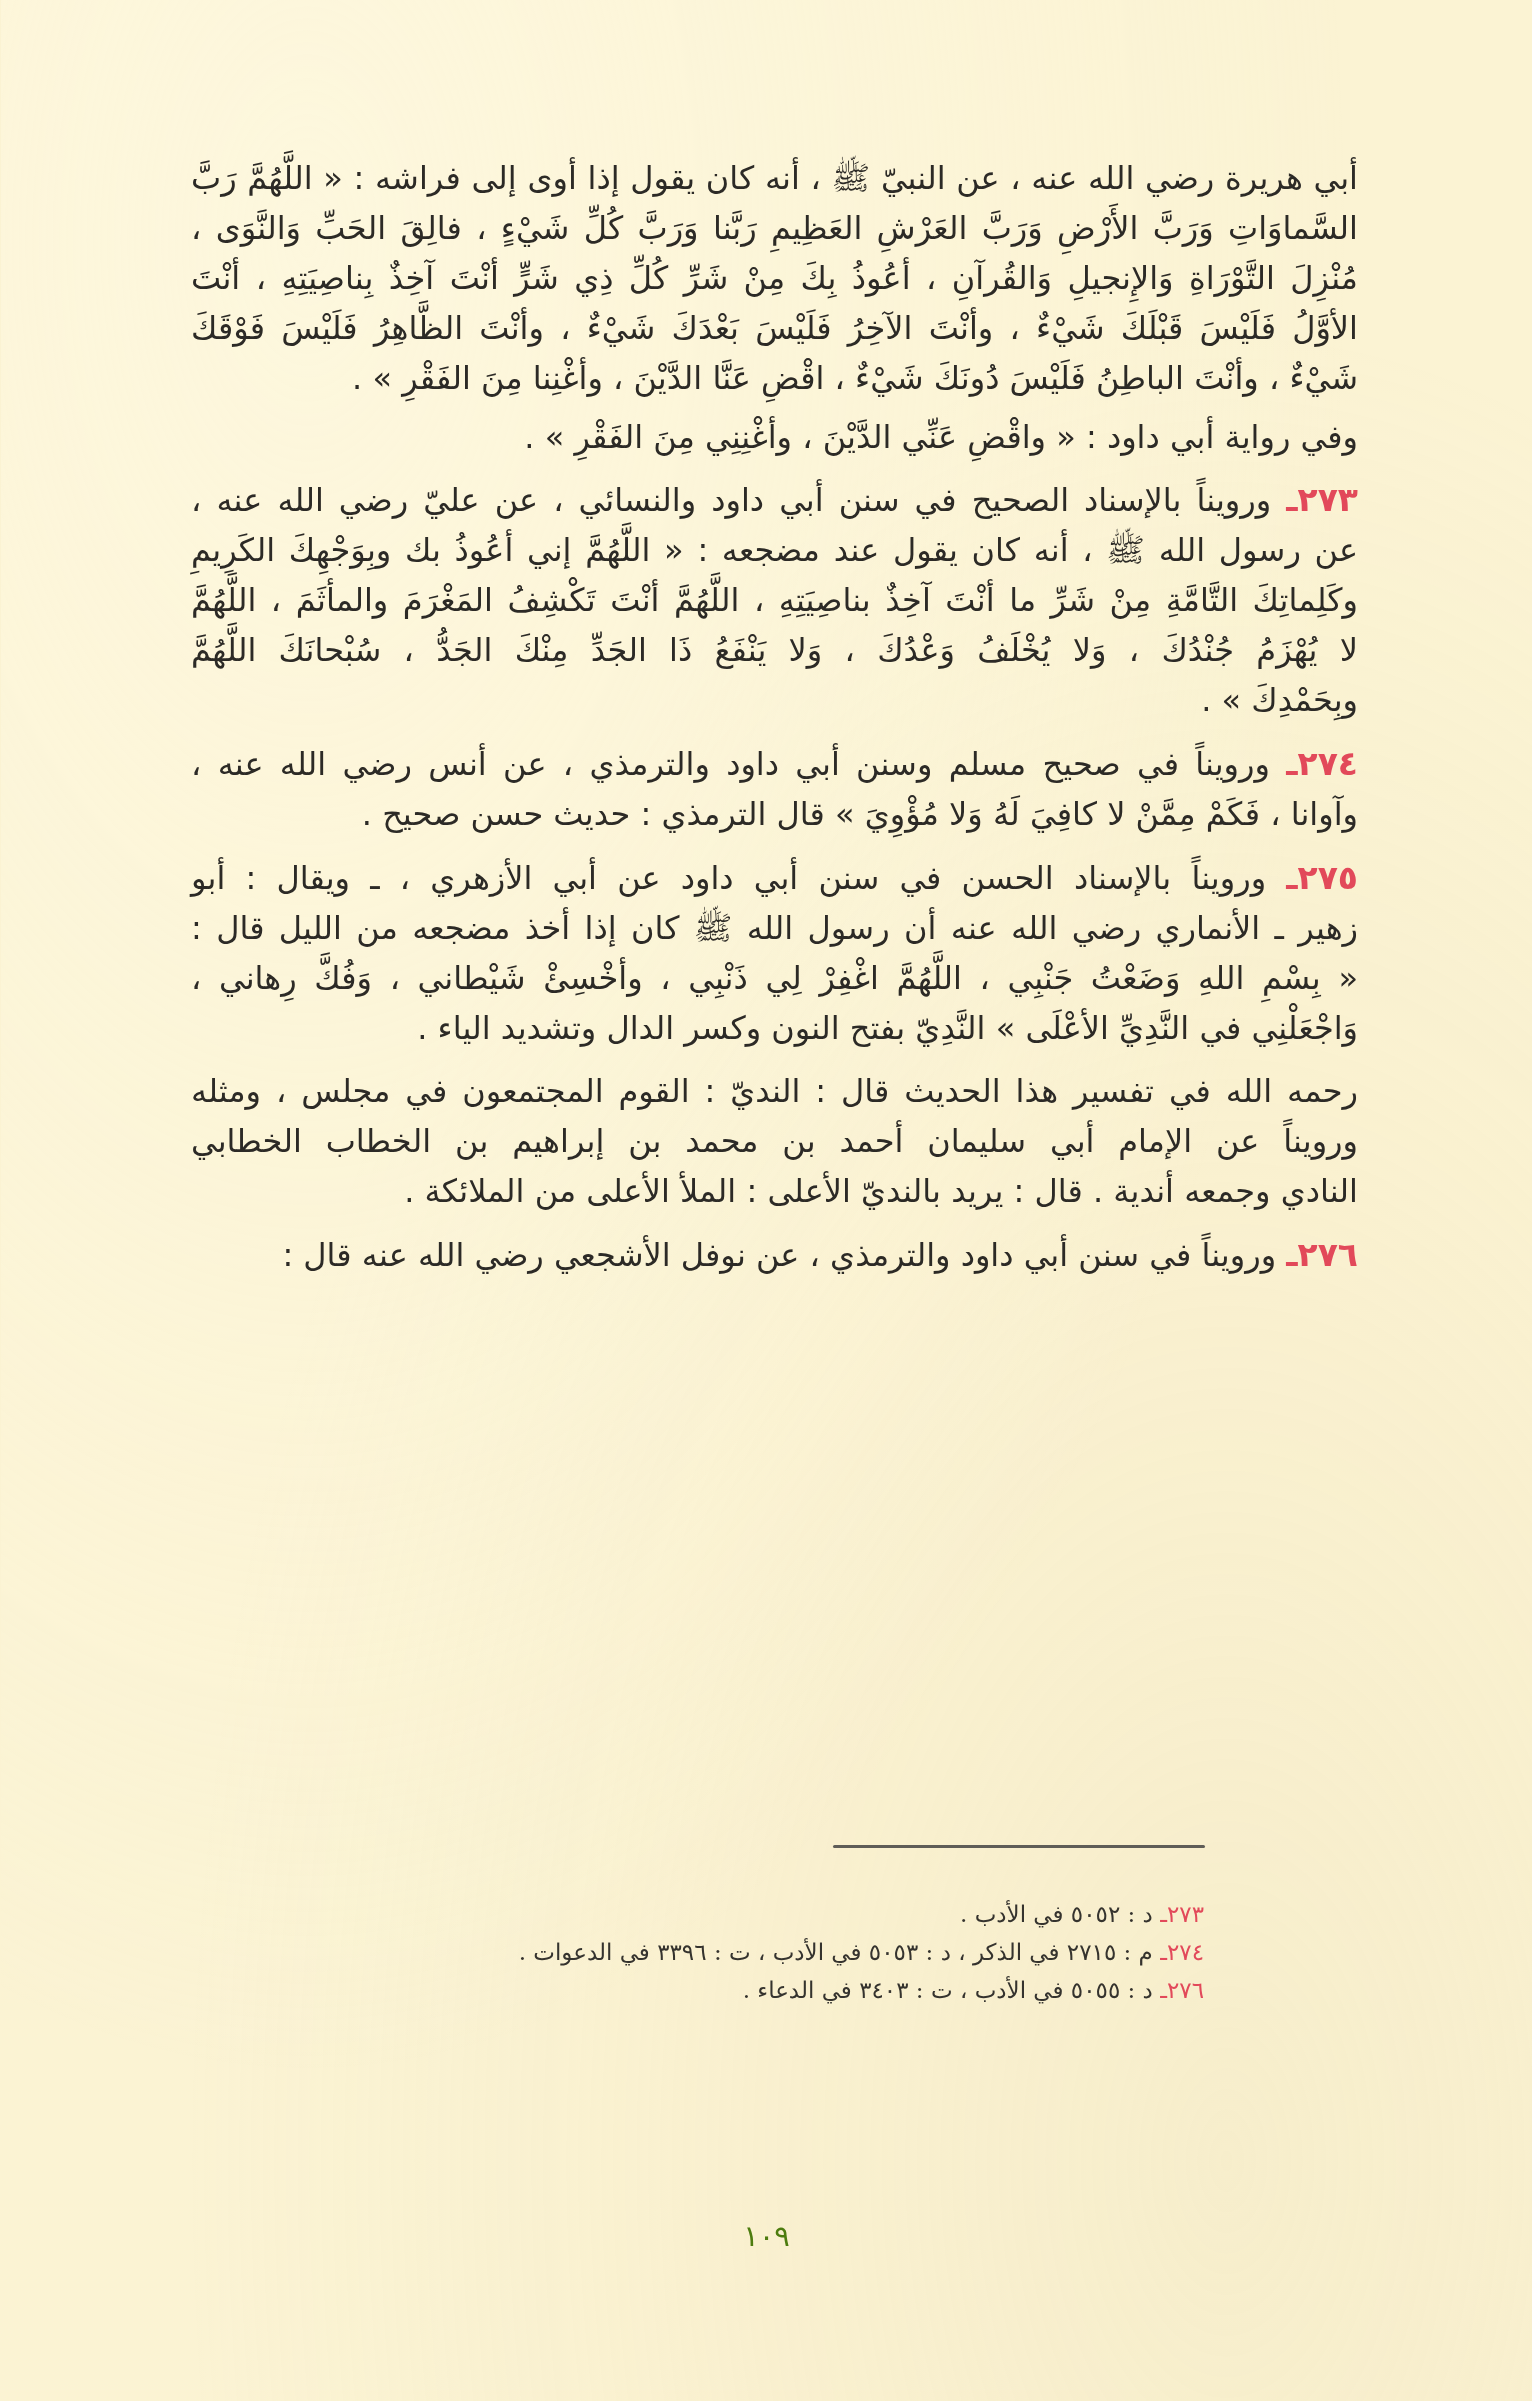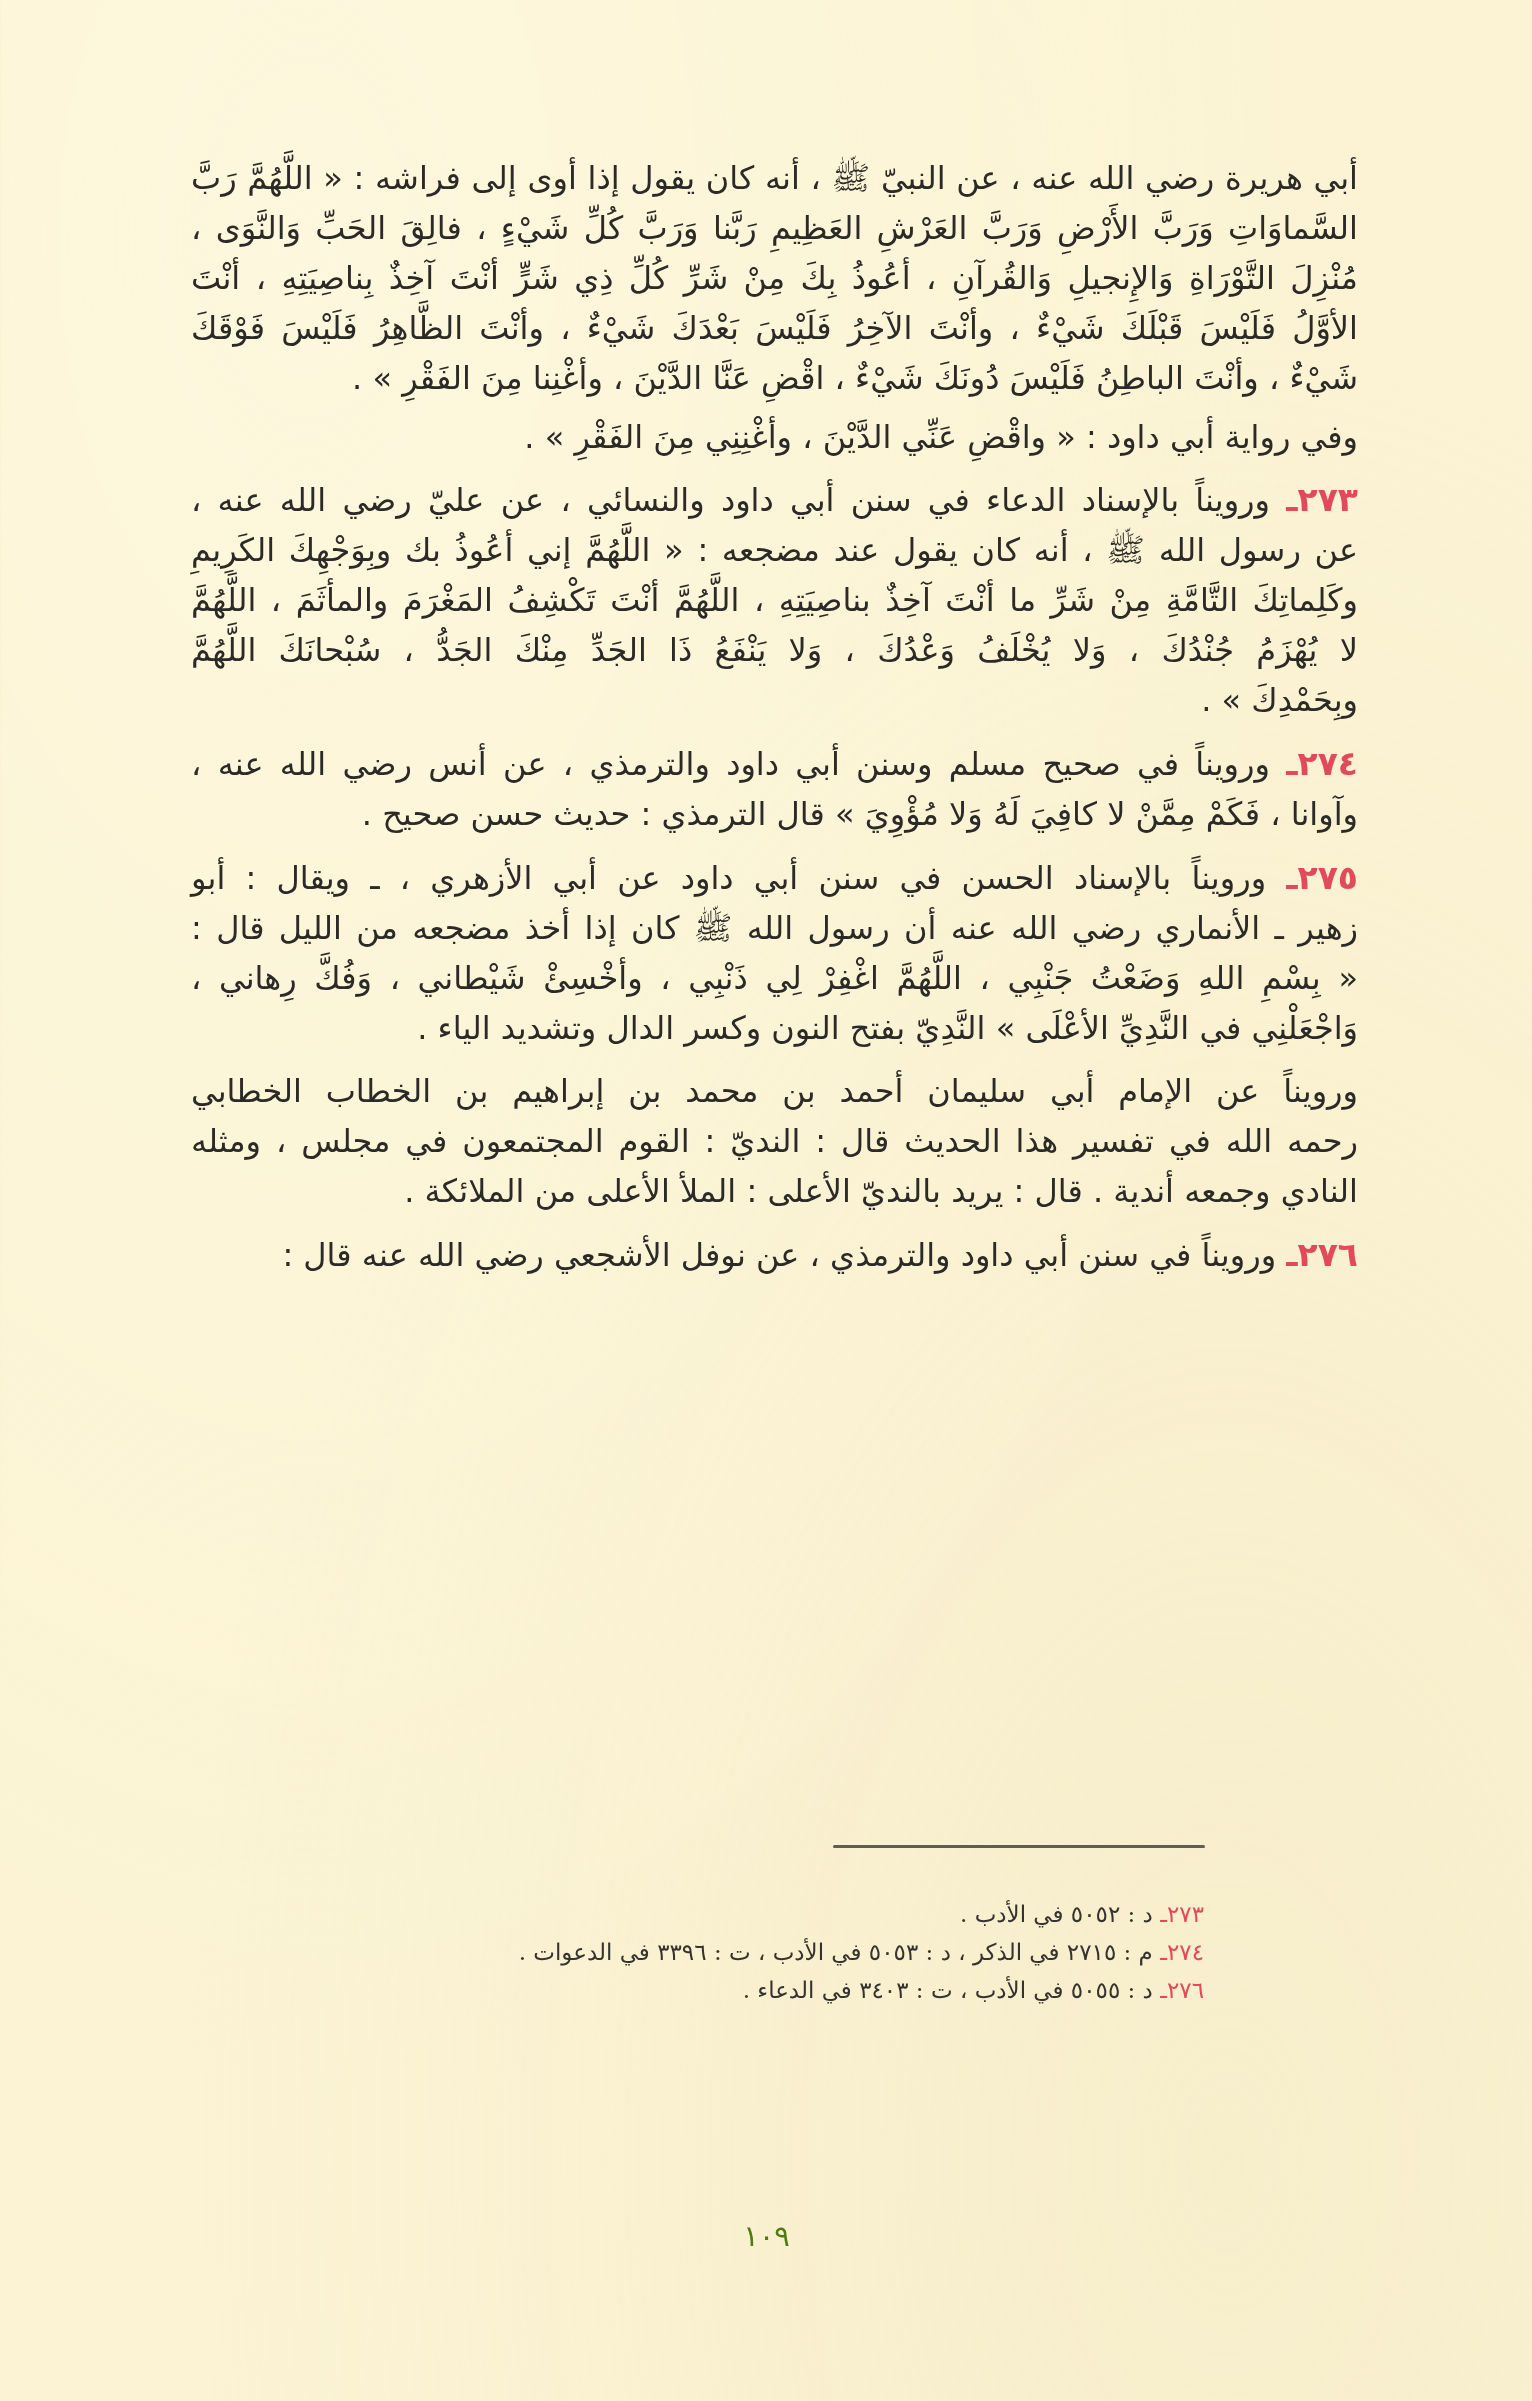--- a/index.html
+++ b/index.html
@@ -110,42 +110,42 @@
       <span class="line">مُنْزِلَ التَّوْرَاةِ وَالإِنجيلِ وَالقُرآنِ ، أعُوذُ بِكَ مِنْ شَرِّ كُلِّ ذِي شَرٍّ أنْتَ آخِذٌ بِناصِيَتِهِ ، أنْتَ</span>
       <span class="line">الأوَّلُ فَلَيْسَ قَبْلَكَ شَيْءٌ ، وأنْتَ الآخِرُ فَلَيْسَ بَعْدَكَ شَيْءٌ ، وأنْتَ الظَّاهِرُ فَلَيْسَ فَوْقَكَ</span>
       <span class="line last">شَيْءٌ ، وأنْتَ الباطِنُ فَلَيْسَ دُونَكَ شَيْءٌ ، اقْضِ عَنَّا الدَّيْنَ ، وأغْنِنا مِنَ الفَقْرِ » .</span>
     </div>
 
     <div class="para">
       <span class="line last">وفي رواية أبي داود : « واقْضِ عَنِّي الدَّيْنَ ، وأغْنِنِي مِنَ الفَقْرِ » .</span>
     </div>
 
     <div class="para">
-      <span class="line"><span class="num">٢٧٣</span><span class="num">ـ</span> <span>ورويناً بالإسناد الدعاء في سنن أبي داود والنسائي ، عن عليّ رضي الله عنه ،</span></span>
+      <span class="line"><span class="num">٢٧٣</span><span class="num">ـ</span> <span>ورويناً بالإسناد الصحيح في سنن أبي داود والنسائي ، عن عليّ رضي الله عنه ،</span></span>
       <span class="line">عن رسول الله ﷺ ، أنه كان يقول عند مضجعه : « اللَّهُمَّ إني أعُوذُ بك وبِوَجْهِكَ الكَرِيمِ</span>
       <span class="line">وكَلِماتِكَ التَّامَّةِ مِنْ شَرِّ ما أنْتَ آخِذٌ بناصِيَتِهِ ، اللَّهُمَّ أنْتَ تَكْشِفُ المَغْرَمَ والمأثَمَ ، اللَّهُمَّ</span>
       <span class="line">لا يُهْزَمُ جُنْدُكَ ، وَلا يُخْلَفُ وَعْدُكَ ، وَلا يَنْفَعُ ذَا الجَدِّ مِنْكَ الجَدُّ ، سُبْحانَكَ اللَّهُمَّ</span>
       <span class="line last">وبِحَمْدِكَ » .</span>
     </div>
 
     <div class="para">
       <span class="line"><span class="num">٢٧٤</span><span class="num">ـ</span> <span>ورويناً في صحيح مسلم وسنن أبي داود والترمذي ، عن أنس رضي الله عنه ،</span></span>
       <span class="line last">وآوانا ، فَكَمْ مِمَّنْ لا كافِيَ لَهُ وَلا مُؤْوِيَ » قال الترمذي : حديث حسن صحيح .</span>
     </div>
 
     <div class="para">
       <span class="line"><span class="num">٢٧٥</span><span class="num">ـ</span> <span>ورويناً بالإسناد الحسن في سنن أبي داود عن أبي الأزهري ، ـ ويقال : أبو</span></span>
       <span class="line">زهير ـ الأنماري رضي الله عنه أن رسول الله ﷺ كان إذا أخذ مضجعه من الليل قال :</span>
       <span class="line">« بِسْمِ اللهِ وَضَعْتُ جَنْبِي ، اللَّهُمَّ اغْفِرْ لِي ذَنْبِي ، وأخْسِئْ شَيْطاني ، وَفُكَّ رِهاني ،</span>
       <span class="line last">وَاجْعَلْنِي في النَّدِيِّ الأعْلَى » النَّدِيّ بفتح النون وكسر الدال وتشديد الياء .</span>
     </div>
 
     <div class="para">
+      <span class="line">رحمه الله في تفسير هذا الحديث قال : النديّ : القوم المجتمعون في مجلس ، ومثله</span>
       <span class="line">ورويناً عن الإمام أبي سليمان أحمد بن محمد بن إبراهيم بن الخطاب الخطابي</span>
-      <span class="line">رحمه الله في تفسير هذا الحديث قال : النديّ : القوم المجتمعون في مجلس ، ومثله</span>
       <span class="line last">النادي وجمعه أندية . قال : يريد بالنديّ الأعلى : الملأ الأعلى من الملائكة .</span>
     </div>
 
     <div class="para">
       <span class="line last"><span class="num">٢٧٦</span><span class="num">ـ</span> <span>ورويناً في سنن أبي داود والترمذي ، عن نوفل الأشجعي رضي الله عنه قال :</span></span>
     </div>
 
   </div>
 
   <div class="divider"></div>

